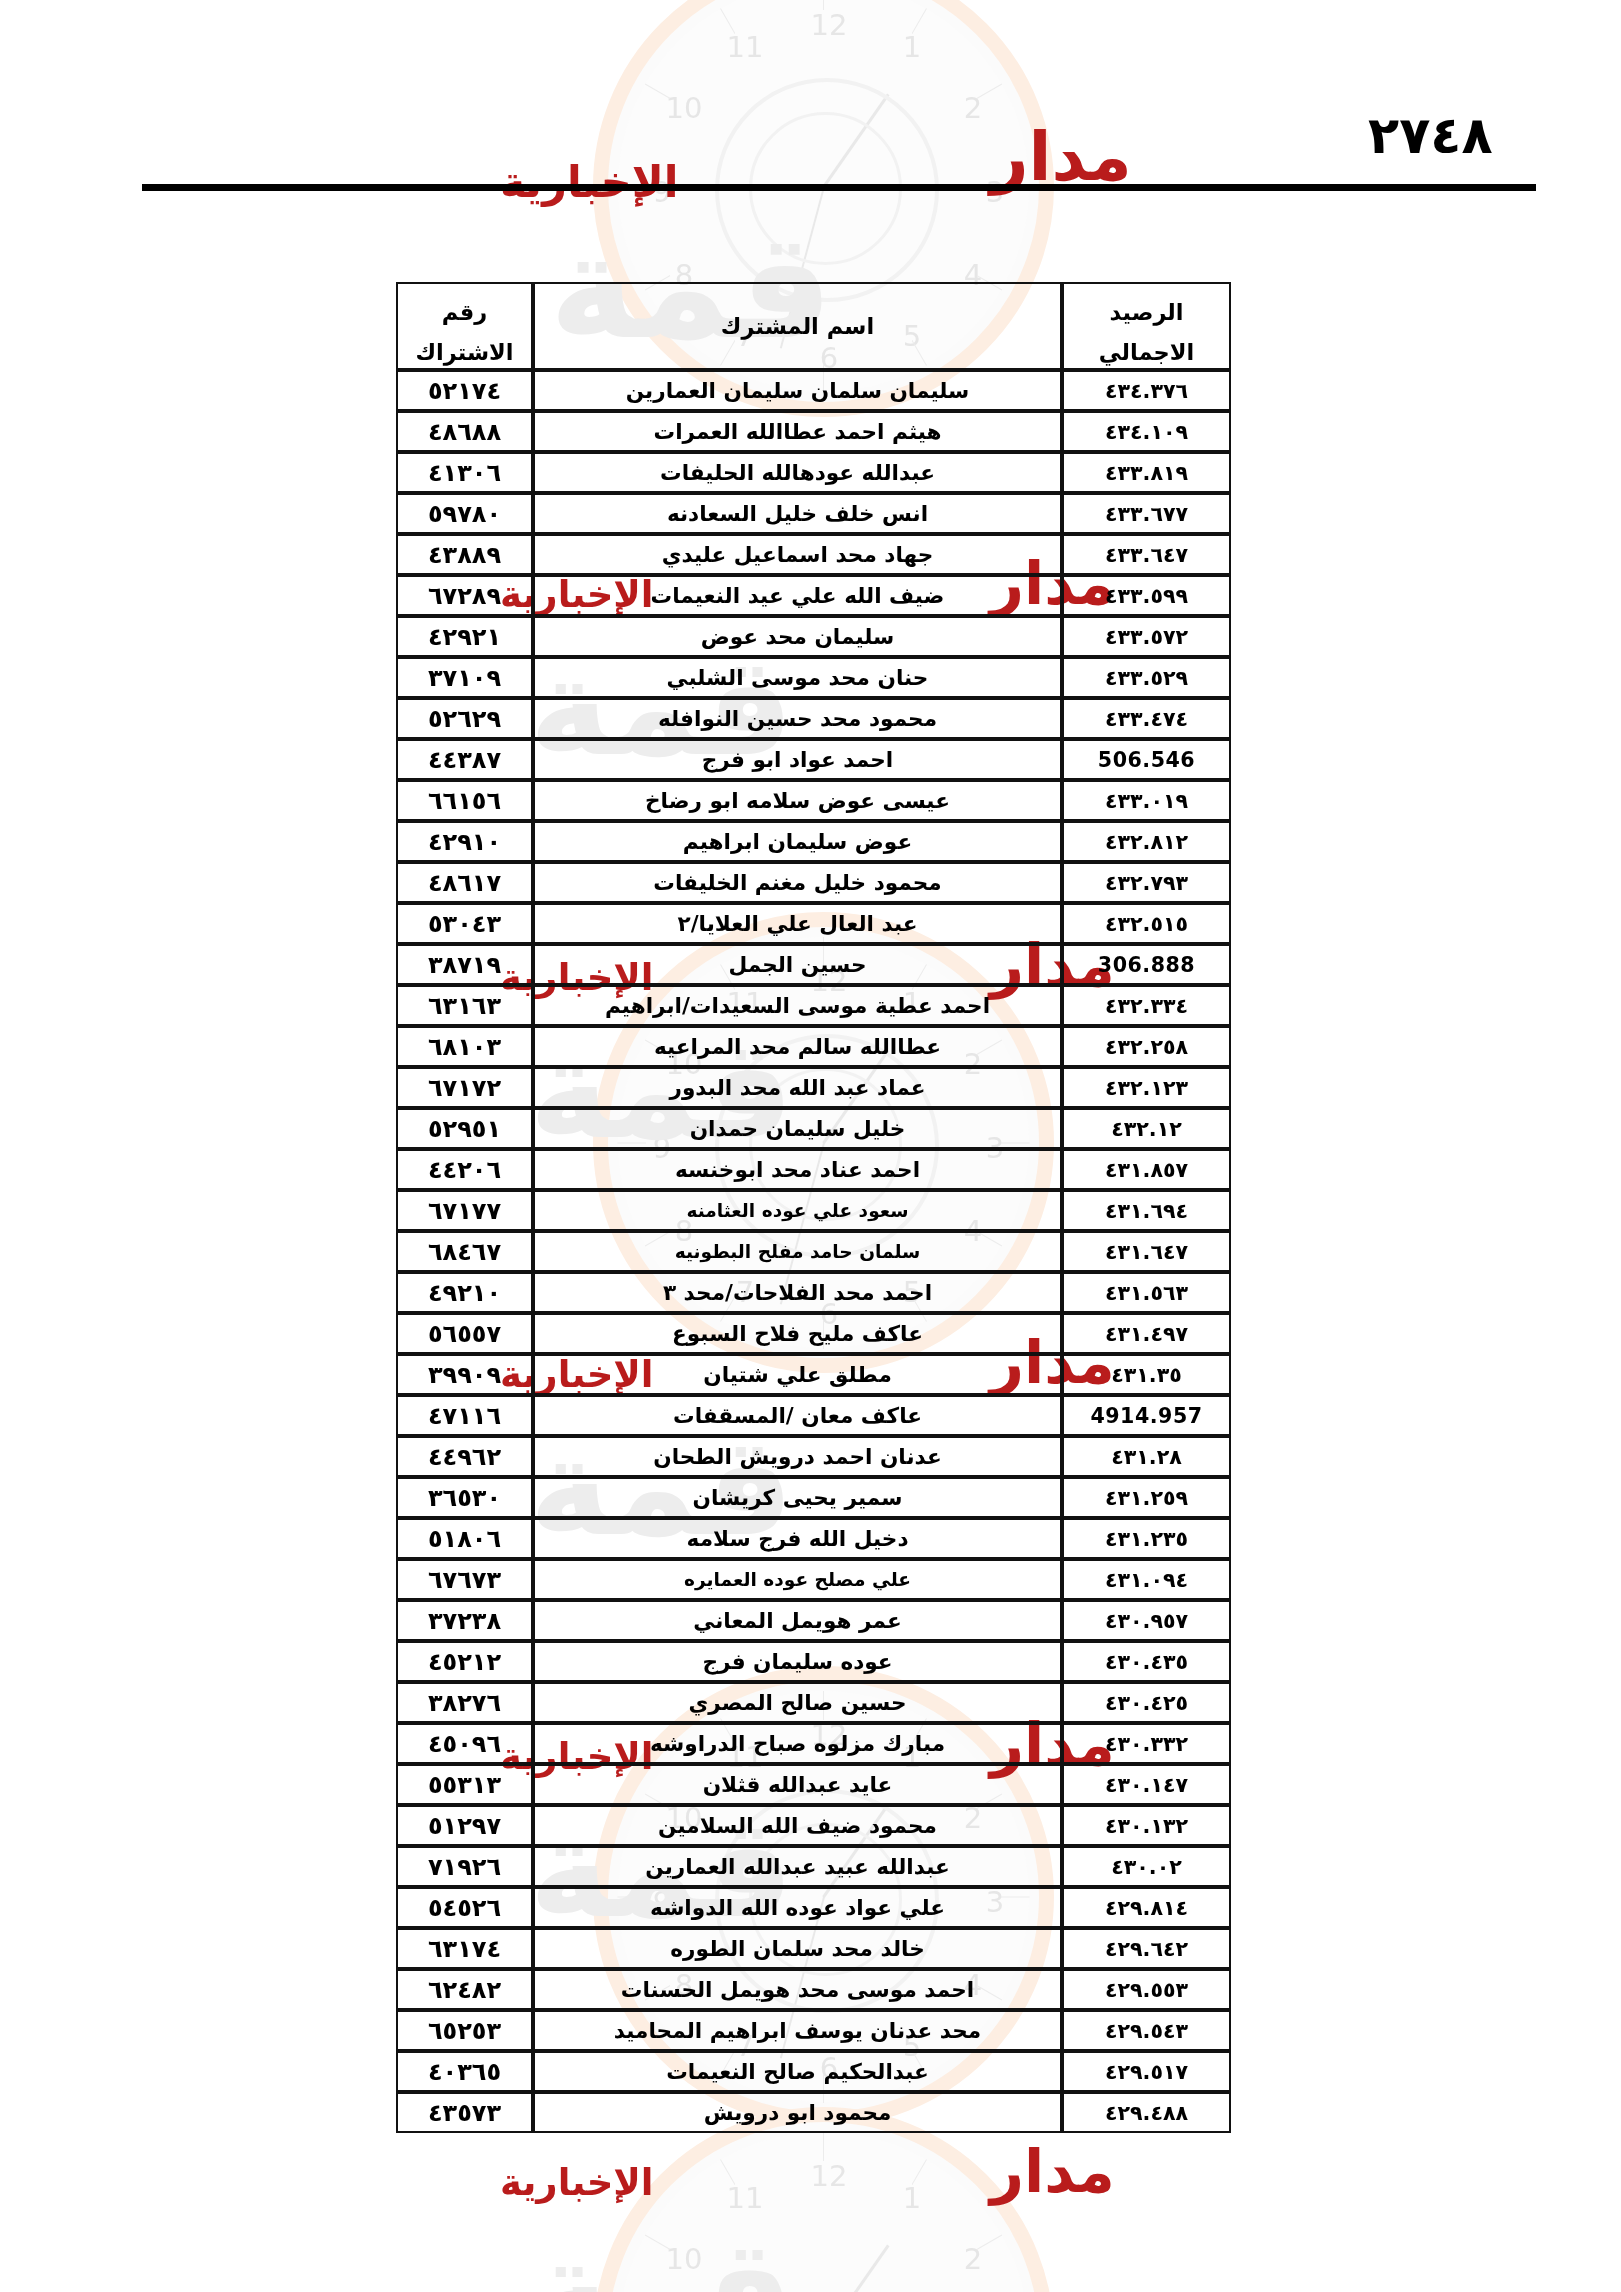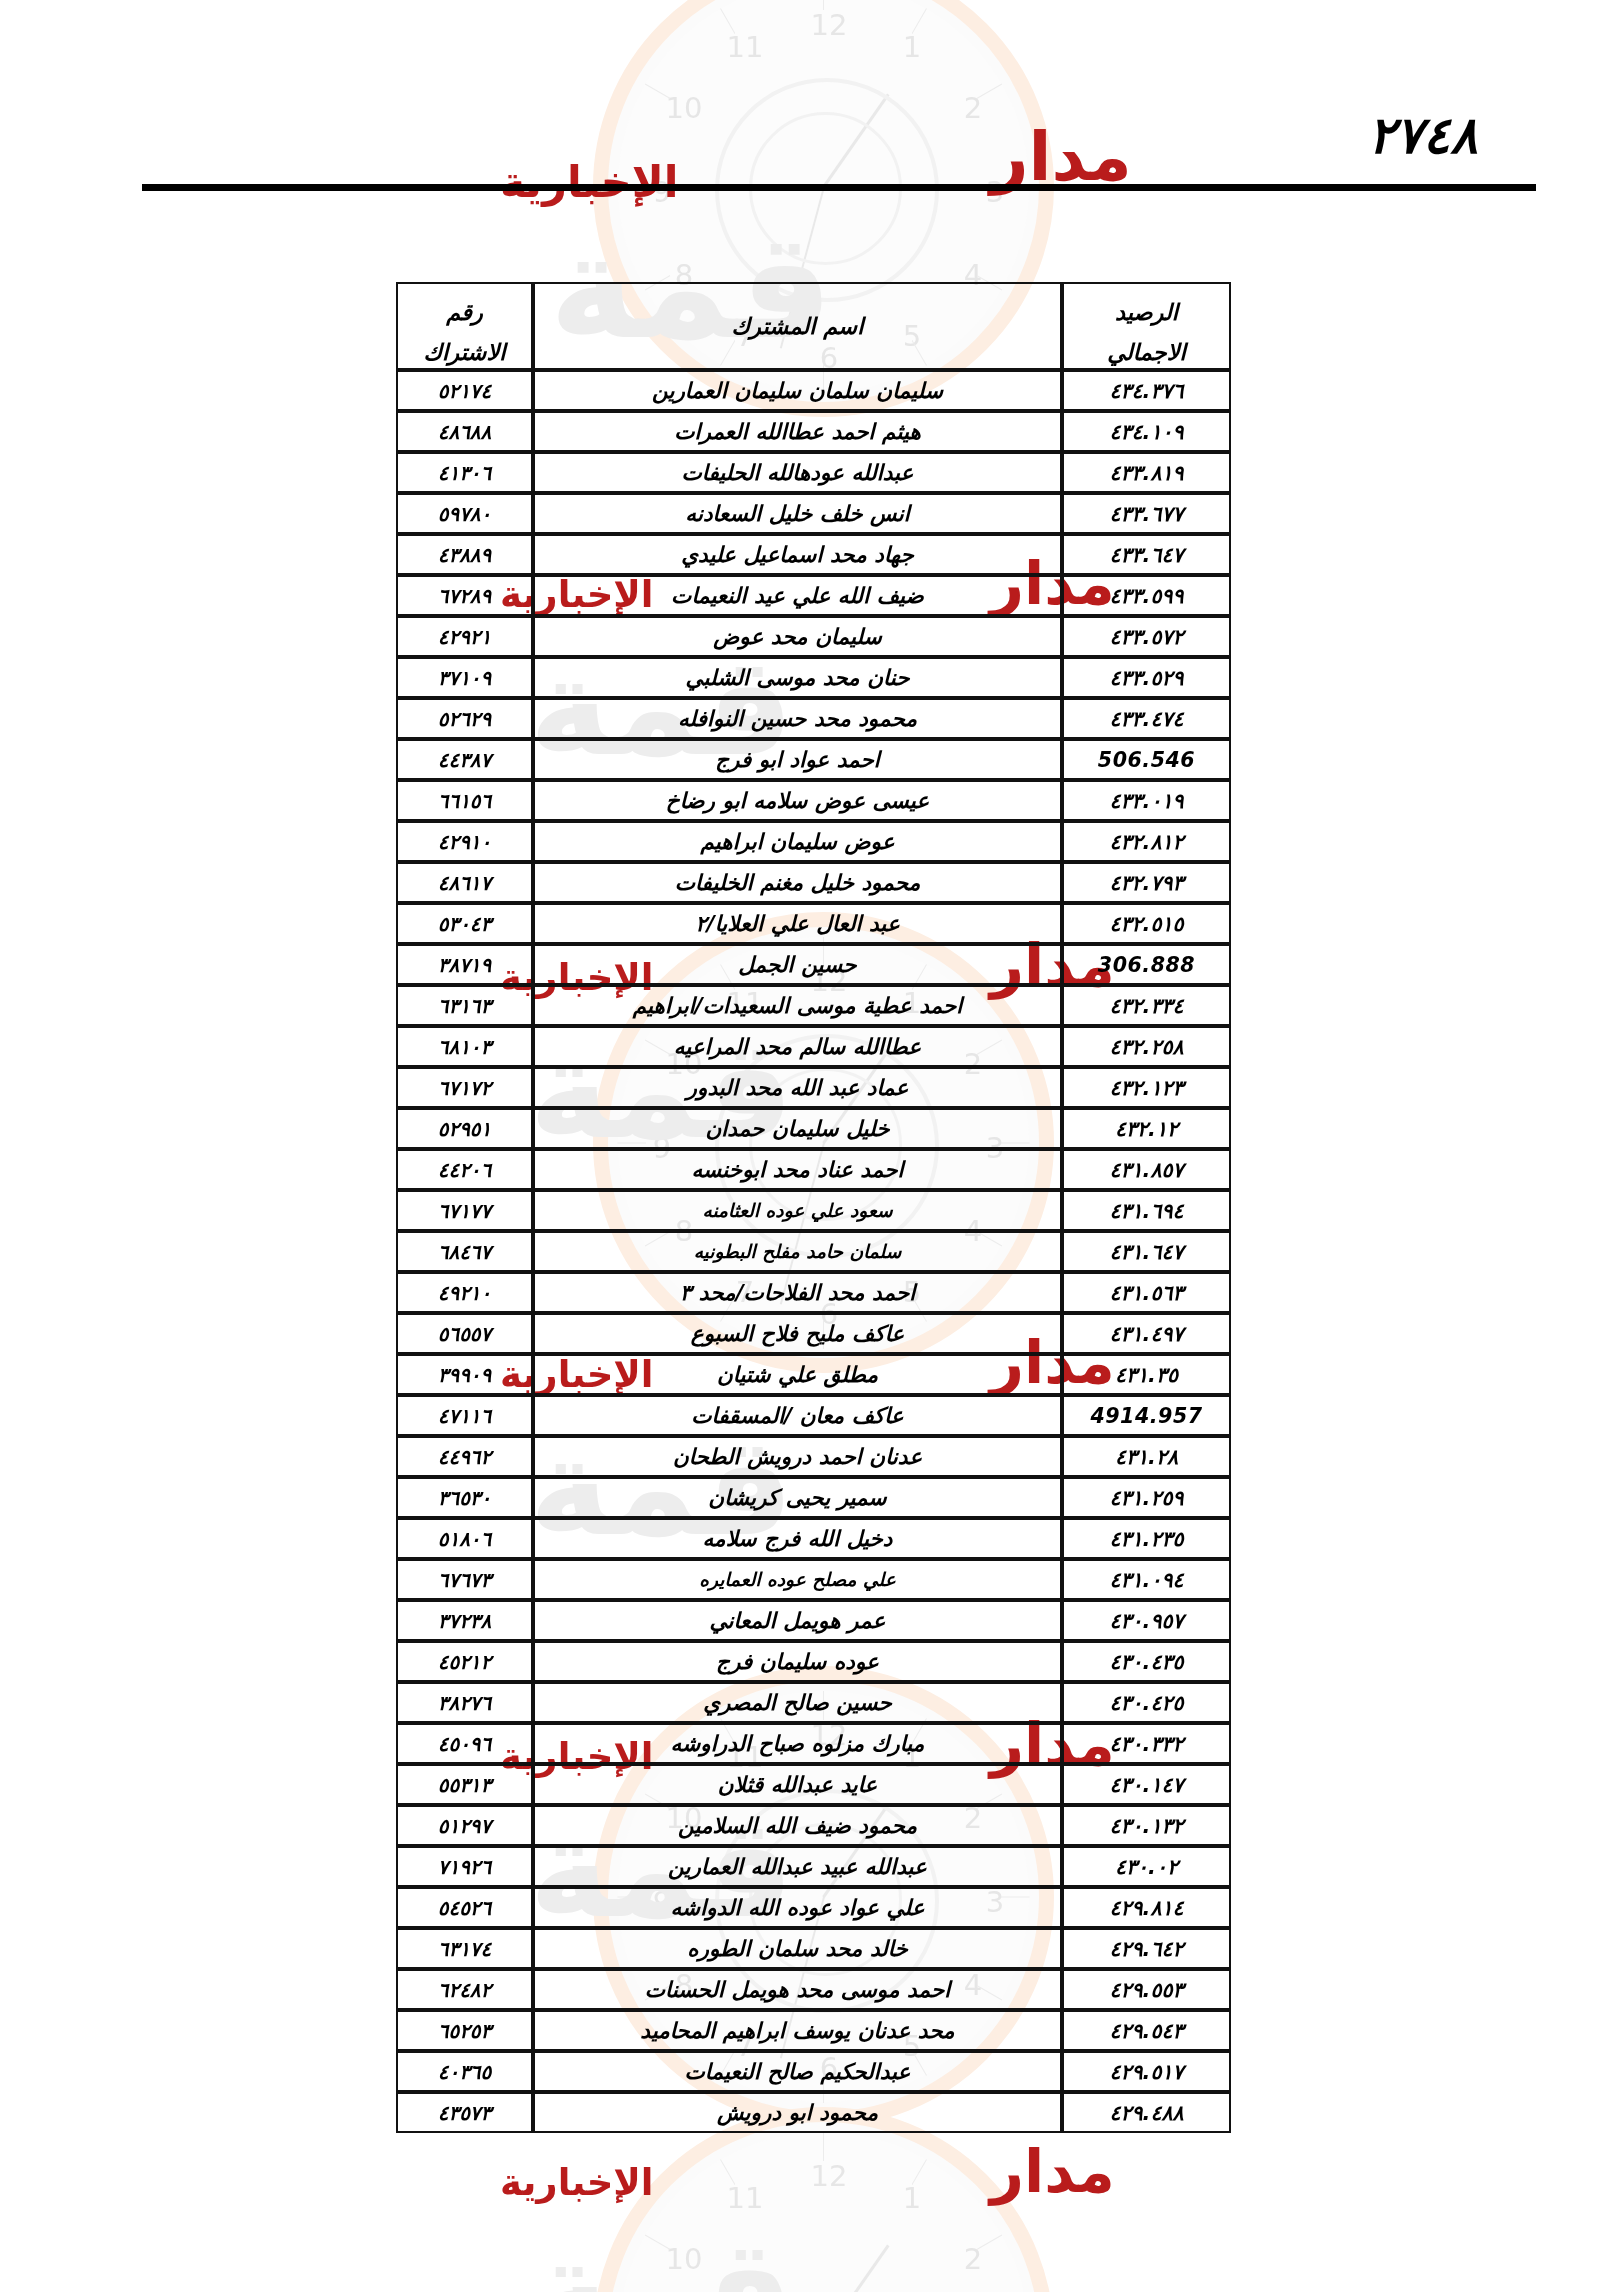--- a/index.html
+++ b/index.html
@@ -93,21 +93,20 @@
     white-space: nowrap;
     font-family: "DejaVu Sans", sans-serif;
   }
 
   
   .page {
     position: relative;
     z-index: 2;
     width: 1621px;
     height: 2293px;
-    font-style: italic;
   }
 
   
   .header {
     position: absolute;
     top: 0;
     left: 0;
     right: 0;
     height: 255px;
   }
@@ -189,21 +188,21 @@
     font-size: 21px;
     font-weight: bold;
     color: #000;
     white-space: nowrap;
   }
   table.gazette tbody td.bal {
     font-size: 20.6px;
     letter-spacing: 0.5px;
   }
   table.gazette tbody td.sub {
-    font-size: 20px;
+    font-size: 24px;
     letter-spacing: 0.5px;
   }
   table.gazette tbody td.name {
     font-size: 21.6px;
   }
   table.gazette tbody tr.small td.name { font-size: 18.6px; }
 
   .hdr-line2 { display: block; margin-top: 13px; }
 </style>
 </head>

